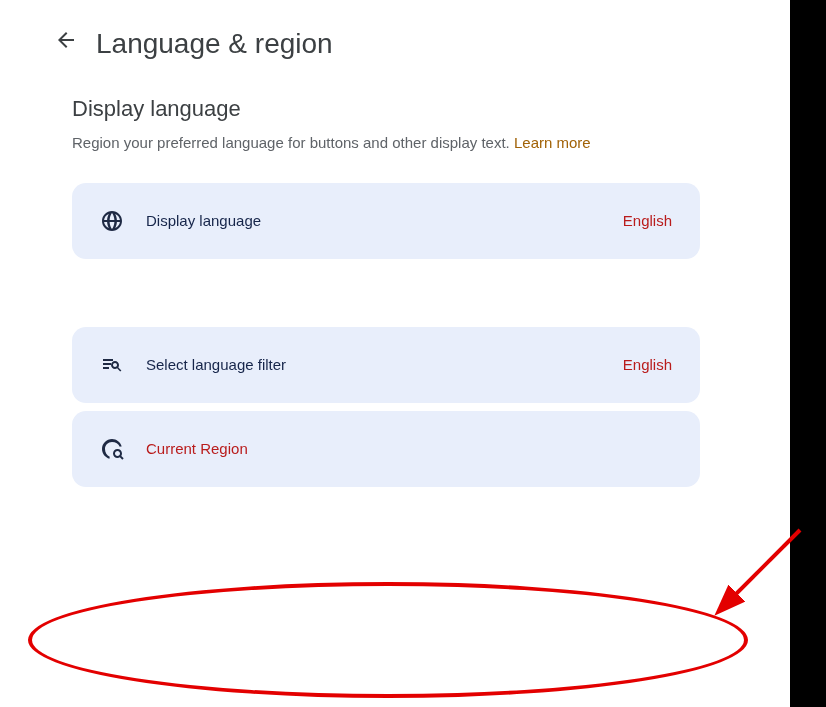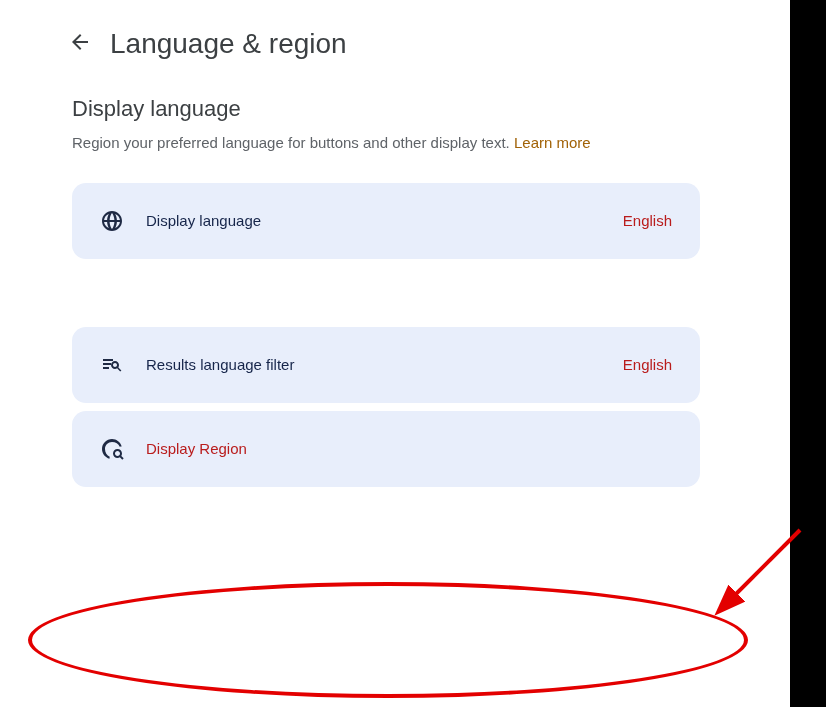--- a/index.html
+++ b/index.html
@@ -22,22 +22,22 @@
       width: 36px;
       height: 100%;
       background: #000000;
     }
     .content {
       padding: 8px 0 0 0;
       width: 760px;
     }
     .header {
       display: flex;
-      align-items: center;
-      padding: 20px 0 20px 68px;
+      align-items: flex-start;
+      padding: 20px 0 20px 54px;
       gap: 18px;
     }
     .back-arrow {
       cursor: pointer;
       display: flex;
       align-items: center;
       justify-content: center;
     }
     .back-arrow svg {
       width: 24px;
@@ -154,30 +154,30 @@
     </div>
   </div>
 
   <div class="section">
     <div class="setting-card">
       <div class="setting-icon">
         <svg viewBox="0 0 24 24">
             <path d="M3 6h10v2H3V6zm0 4h8v2H3v-2zm0 4h6v2H3v-2zm18.41 3.59l-3.05-3.05C18.79 13.53 19 12.79 19 12c0-2.21-1.79-4-4-4s-4 1.79-4 4 1.79 4 4 4c.79 0 1.53-.21 2.14-.64l3.05 3.05L21.41 17.59zM15 14c-1.1 0-2-.9-2-2s.9-2 2-2 2 .9 2 2-.9 2-2 2z"></path>
           </svg>
       </div>
-      <div class="setting-label">Results language filter</div>
+      <div class="setting-label">Select language filter</div>
       <div class="setting-value">English</div>
     </div>
     <div class="setting-card">
       <div class="setting-icon">
         <svg viewBox="0 0 24 24">
             <path d="M12 2C6.48 2 2 6.48 2 12c0 4.66 3.19 8.58 7.5 9.7.02-.68.1-1.34.24-1.98C6.91 18.64 5 15.55 5 12c0-3.87 3.13-7 7-7 3.55 0 6.64 1.91 7.72 4.74.64-.14 1.3-.22 1.98-.24C20.58 5.19 16.66 2 12 2zm5.5 10c-2.49 0-4.5 2.01-4.5 4.5S15.01 21 17.5 21c.88 0 1.7-.26 2.39-.7l2.4 2.4 1.41-1.41-2.4-2.4c.44-.69.7-1.51.7-2.39 0-2.49-2.01-4.5-4.5-4.5zm0 7c-1.38 0-2.5-1.12-2.5-2.5S16.12 14 17.5 14s2.5 1.12 2.5 2.5S18.88 19 17.5 19z"></path>
           </svg>
       </div>
-      <div class="setting-value">Display Region</div>
+      <div class="setting-value">Current Region</div>
     </div>
   </div>
 </div>
 
 <div class="right-black-bar"></div>
 
 <div class="annotation-layer">
   <div class="red-ellipse"></div>
   <svg class="red-arrow" width="120" height="120">
     <defs>

